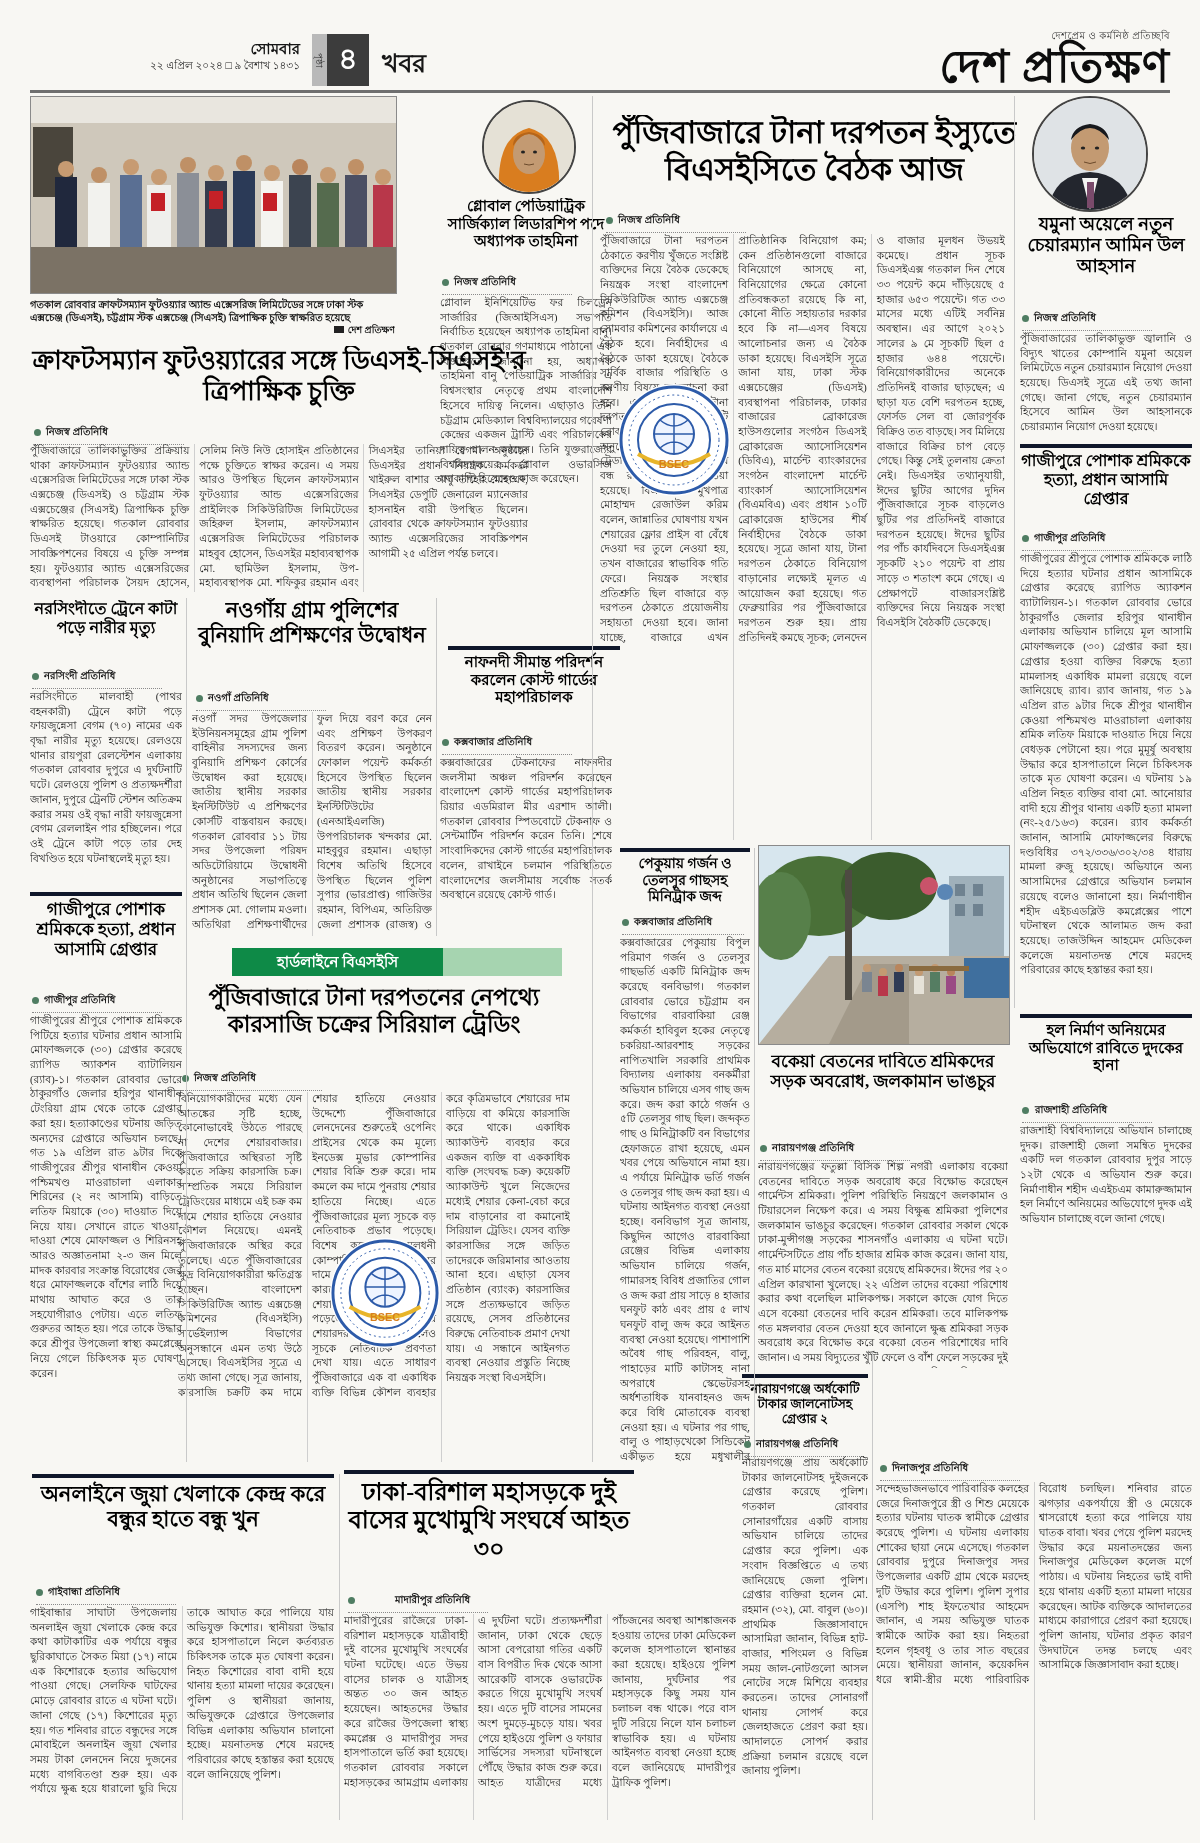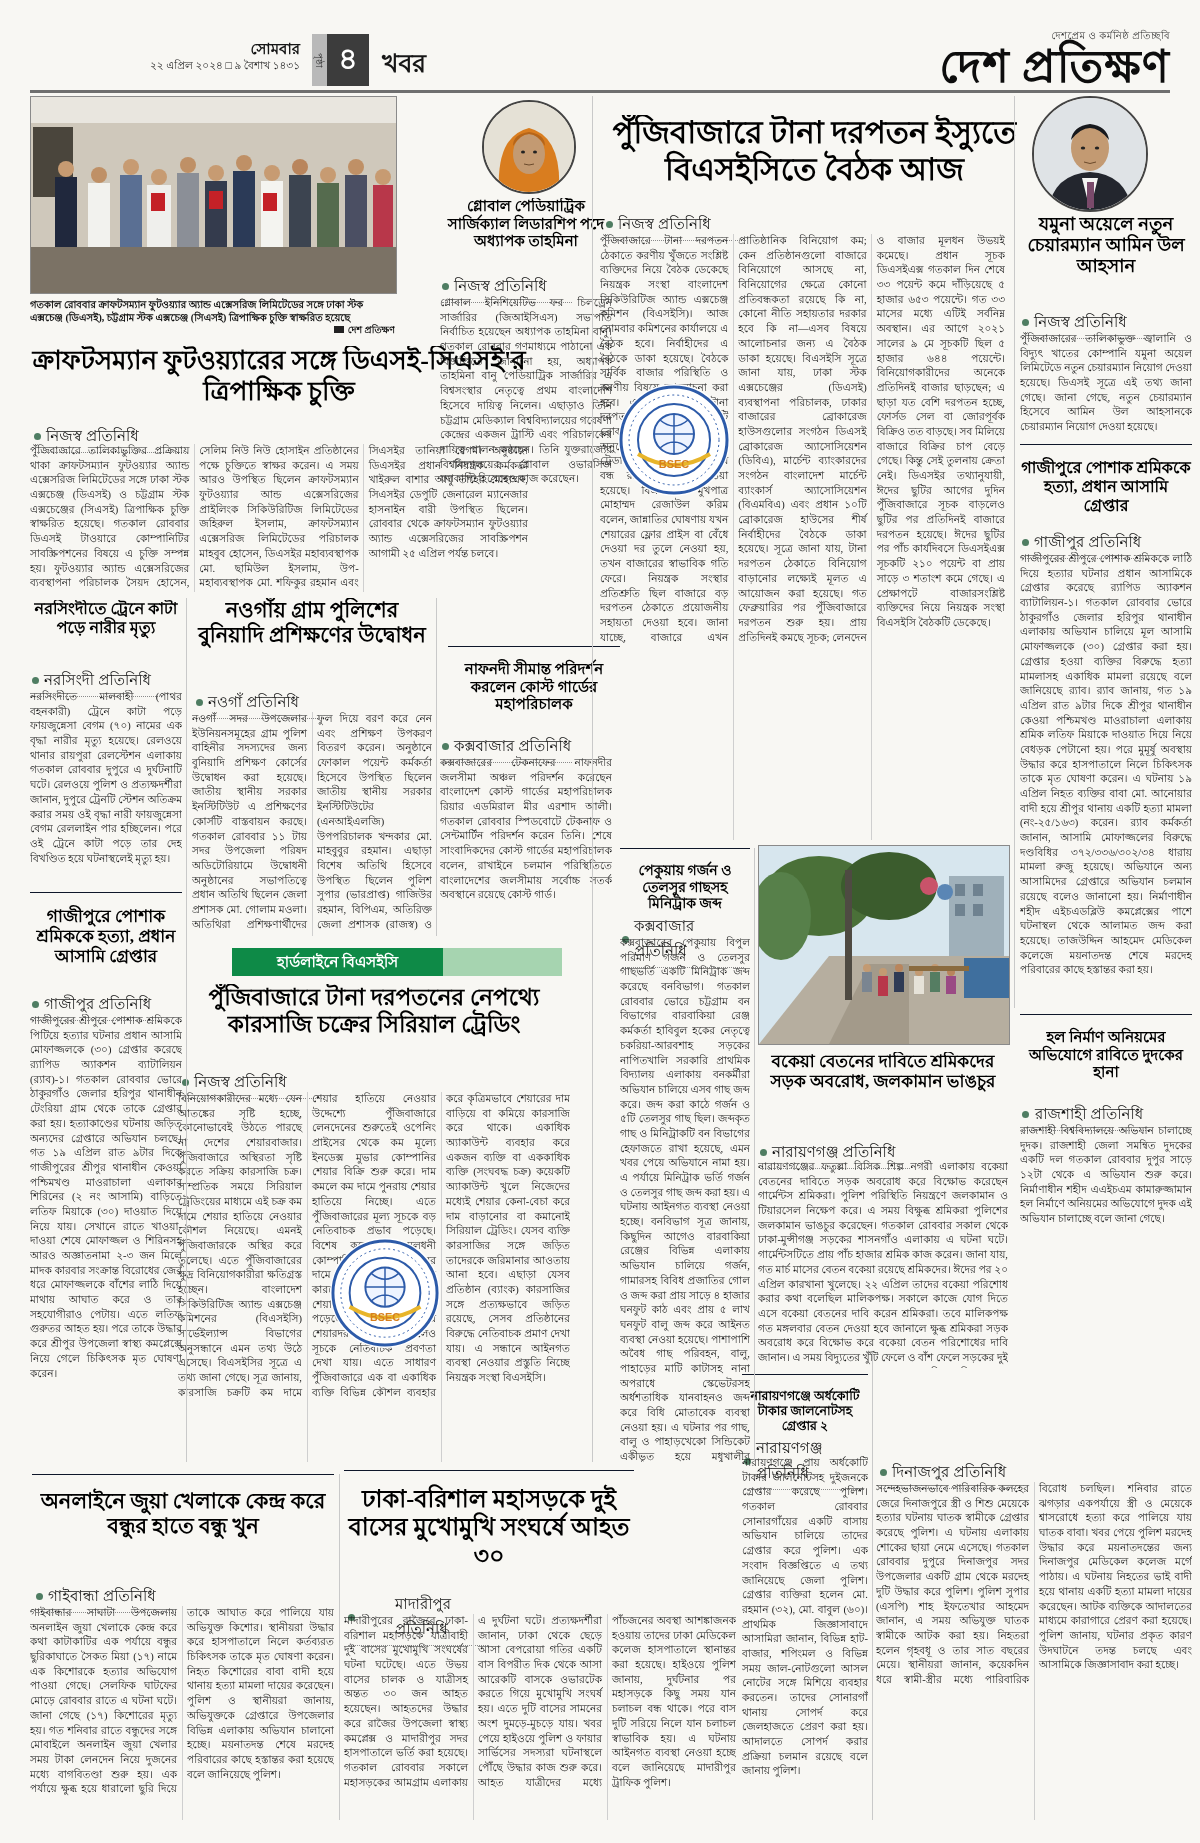--- a/index.html
+++ b/index.html
@@ -12,27 +12,27 @@
   .pstrip{width:15px;height:52px;background:#b9b9b9;color:#222;font-size:9px;
           writing-mode:vertical-rl;text-align:center;font-family:"Liberation Sans",sans-serif;}
   .pnum{width:42px;height:52px;background:#3c3c3c;color:#fff;font-size:30px;font-weight:bold;
         display:flex;align-items:center;justify-content:center;}
   .section-lbl{font-size:25px;font-weight:bold;}
   .mast{font-size:45px;font-weight:bold;letter-spacing:1px;line-height:1;color:#0d0d0d;}
   .tagline{font-size:10px;color:#333;text-align:right;letter-spacing:.5px;}
   .toprule{border-top:3px solid #6f6f6f;}
   
   .hl{font-weight:bold;text-align:center;line-height:1.18;color:#000;}
-  .byline{font-size:15px;font-weight:normal;display:flex;align-items:center;gap:5px;
+  .byline{font-size:10px;font-weight:bold;display:flex;align-items:center;gap:5px;
           border-bottom:1px dotted #8a8a8a;padding-bottom:3px;font-family:"Liberation Sans",sans-serif;}
   .byline .dot{width:7px;height:7px;border-radius:50%;background:#4f7d62;flex:0 0 auto;}
   .body{font-size:10.5px;line-height:1.4;text-align:justify;overflow:hidden;color:#1b1b1b;}
   .c2{column-count:2;column-gap:10px;column-rule:1px solid #cfcfcf;}
   .c3{column-count:3;column-gap:10px;column-rule:1px solid #cfcfcf;}
-  .rt{border-top:1px solid #0f172a;padding-top:14px;}
+  .rt{border-top:4px solid #0f172a;padding-top:4px;}
   .vr{width:0;border-left:1px solid #c9c9c9;}
   .caption{font-size:10px;font-weight:bold;line-height:1.3;color:#101010;}
   .credit{float:right;font-weight:bold;font-size:9.5px;}
   .credit::before{content:"";display:inline-block;width:10px;height:7px;background:#222;margin-right:4px;}
   .kicker{background:#a6d4b0;height:28px;}
   .kicker-dark{background:#0e8a47;height:28px;width:64%;display:flex;align-items:center;justify-content:center;
                color:#fff;font-weight:bold;font-size:15px;}
   .photo-frame{border:1px solid #8a8a8a;overflow:hidden;background:#ddd;}
   .portrait{border-radius:50%;overflow:hidden;border:2px solid #444;background:#e7e3d9;}
 </style>

